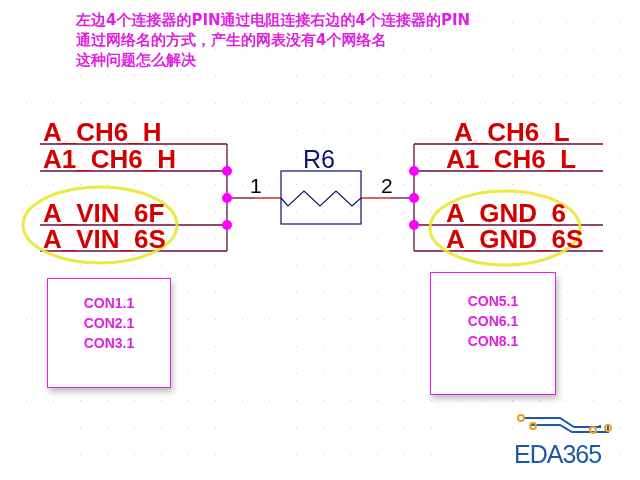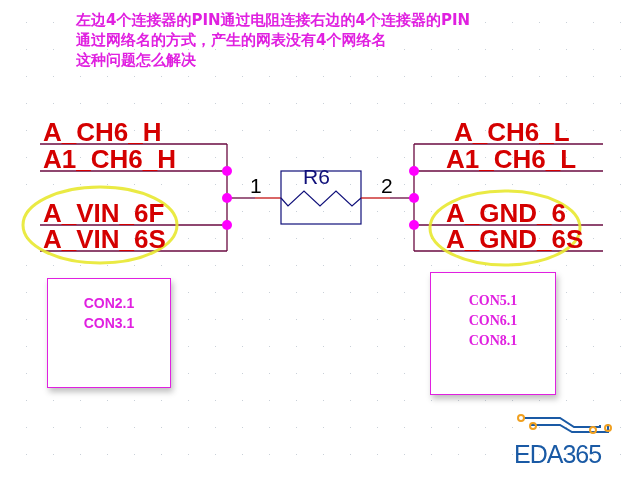--- a/index.html
+++ b/index.html
@@ -7,21 +7,21 @@
          font-family:"Liberation Sans", sans-serif; }
   .grid { position:absolute; left:0; top:0; width:640px; height:480px;
           background-image: radial-gradient(circle, #c9d0d8 0.8px, transparent 1px);
           background-size: 27px 27px; background-position: 13px 9px; }
   .note { position:absolute; left:76px; top:10px; color:#e020e0; font-weight:bold;
           font-size:15px; line-height:20px; font-family:"DejaVu Sans", sans-serif; }
   .note div { white-space:nowrap; }
   svg.schem { position:absolute; left:0; top:0; }
   .netlabel { position:absolute; color:#d40000; font-size:26px; line-height:22px; white-space:nowrap;font-weight:bold; }
   .pin { position:absolute; color:#000; font-size:21px; }
-  .refdes { position:absolute; color:#10107a; font-size:21px;margin-top:20px; }
+  .refdes { position:absolute; color:#10107a; font-size:25px; }
   .box { position:absolute; border:1.5px solid #e020e0; box-shadow: 2px 4px 6px rgba(0,0,0,0.25); background:#fff; }
   .box .lines { position:absolute; left:0; right:0; top:14px; text-align:center; color:#e020e0;
                 font-weight:bold; font-size:14px; line-height:20px; }
   .logo-text { position:absolute; left:514px; top:440px; color:#1a5aa5; font-size:25px; letter-spacing:-1px; }
 </style>
 </head>
 <body>
 
 <div class="grid"></div>
 
@@ -87,25 +87,26 @@
 <div class="netlabel" style="left:446px;top:148px;">A1_CH6_L</div>
 <div class="netlabel" style="left:446px;top:202px;">A_GND_6</div>
 <div class="netlabel" style="left:446px;top:228px;">A_GND_6S</div>
 
 <div class="refdes" style="left:303px;top:145px;">R6</div>
 <div class="pin" style="left:250px;top:174px;">1</div>
 <div class="pin" style="left:381px;top:174px;">2</div>
 
 <div class="box" style="left:47px;top:278px;width:122px;height:108px;">
   <div class="lines">
+    <div>CON1.1</div>
     <div>CON2.1</div>
     <div>CON3.1</div>
   </div>
 </div>
 <div class="box" style="left:430px;top:272px;width:124px;height:121px;">
-  <div class="lines" style="top:18px;font-family:Liberation Serif, serif;">
+  <div class="lines" style="top:18px;">
     <div>CON5.1</div>
     <div>CON6.1</div>
     <div>CON8.1</div>
   </div>
 </div>
 
 <div class="logo-text">EDA365</div>
 
 </body></html>

